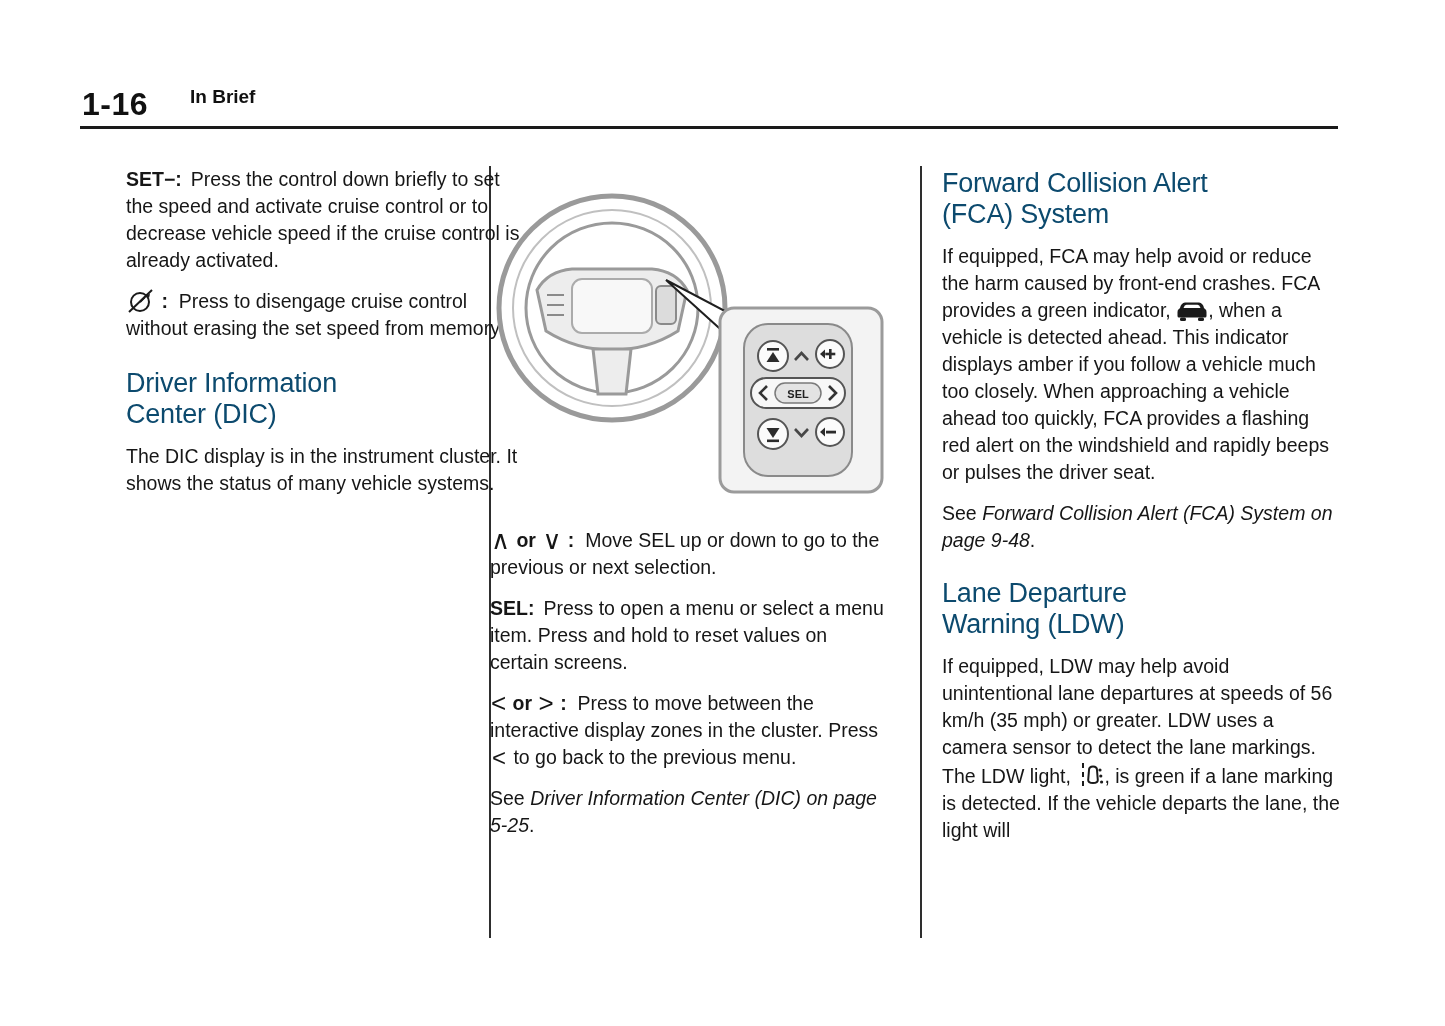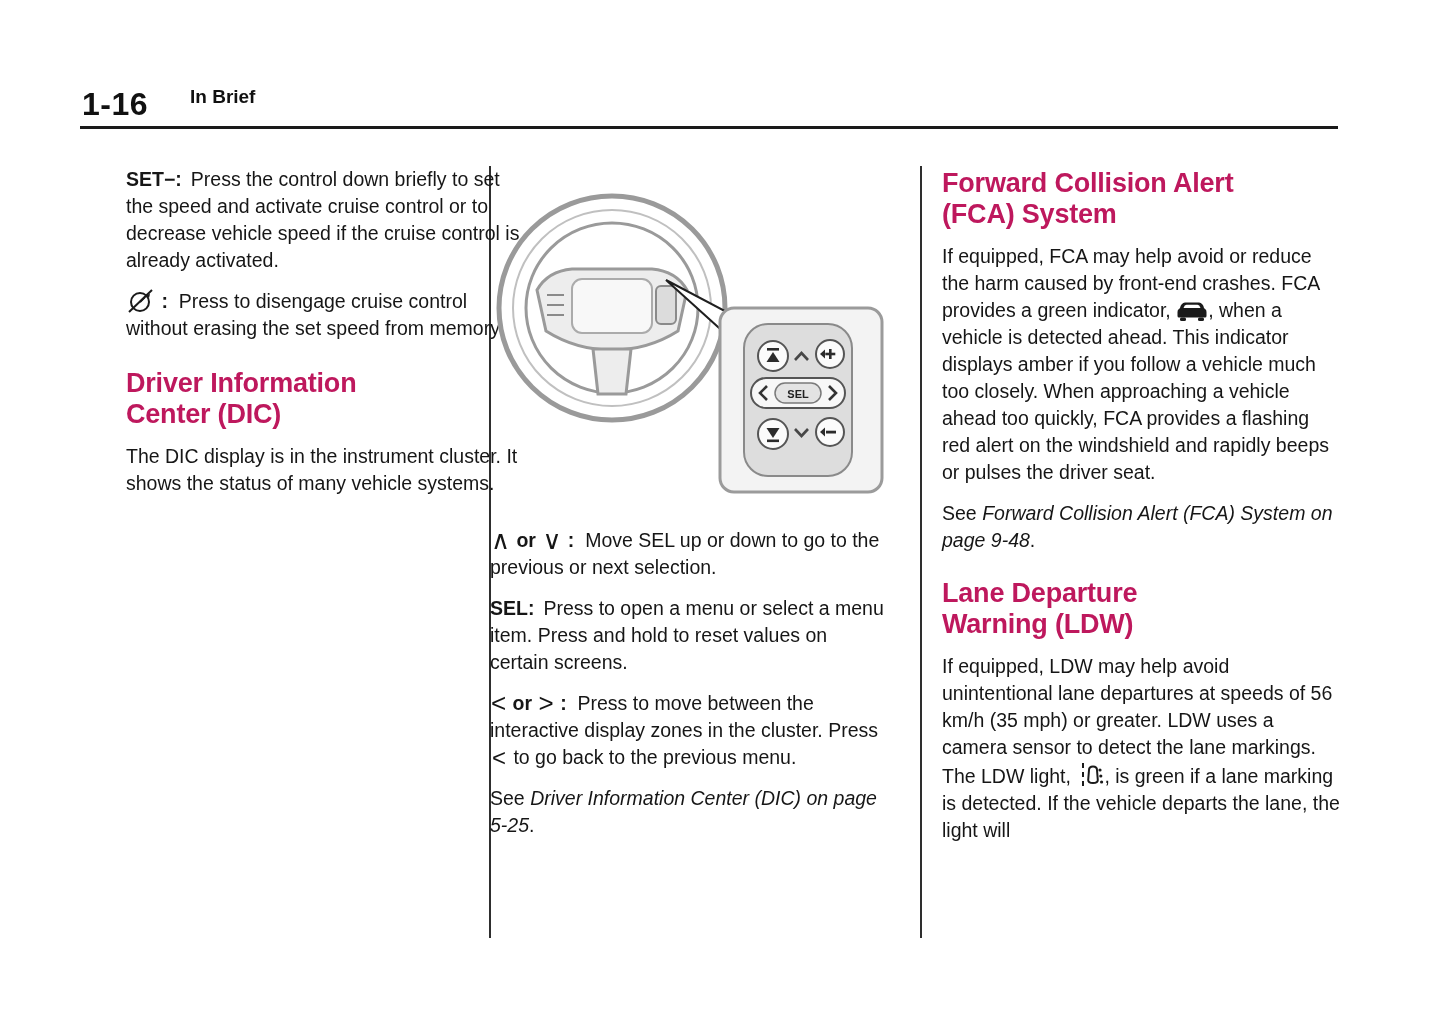--- a/index.html
+++ b/index.html
@@ -21,21 +21,21 @@
   .vd1 { left:489px; } .vd2 { left:920px; }
 
   p.para { margin:0 0 14px 0; }
   .b  { font-weight:bold; }
   .it { font-style:italic; }
   .lbl { font-weight:bold; margin-right:9px; }
   .glyph { font-size:26px; font-weight:normal; line-height:1; vertical-align:-2px; padding:0 1px; }
   .glyph-mid { font-size:24px; line-height:1; vertical-align:-2px; padding:0 2px; }
 
   h2.heading {
-    font-size:27px; line-height:31px; font-weight:bold; color:#be185d;
+    font-size:27px; line-height:31px; font-weight:normal; color:#0c4a6e;
     white-space:pre-line; margin:24px 0 13px 0; letter-spacing:-0.2px;
   }
   .col3 h2.heading.first { margin-top:2px; }
   .col1 h2.heading { margin-top:26px; }
 
   .inline-icon { display:inline-block; vertical-align:-6px; }
 
   .figure { width:398px; height:336px; margin:2px 0 16px 0; }
 </style>
 </head>

